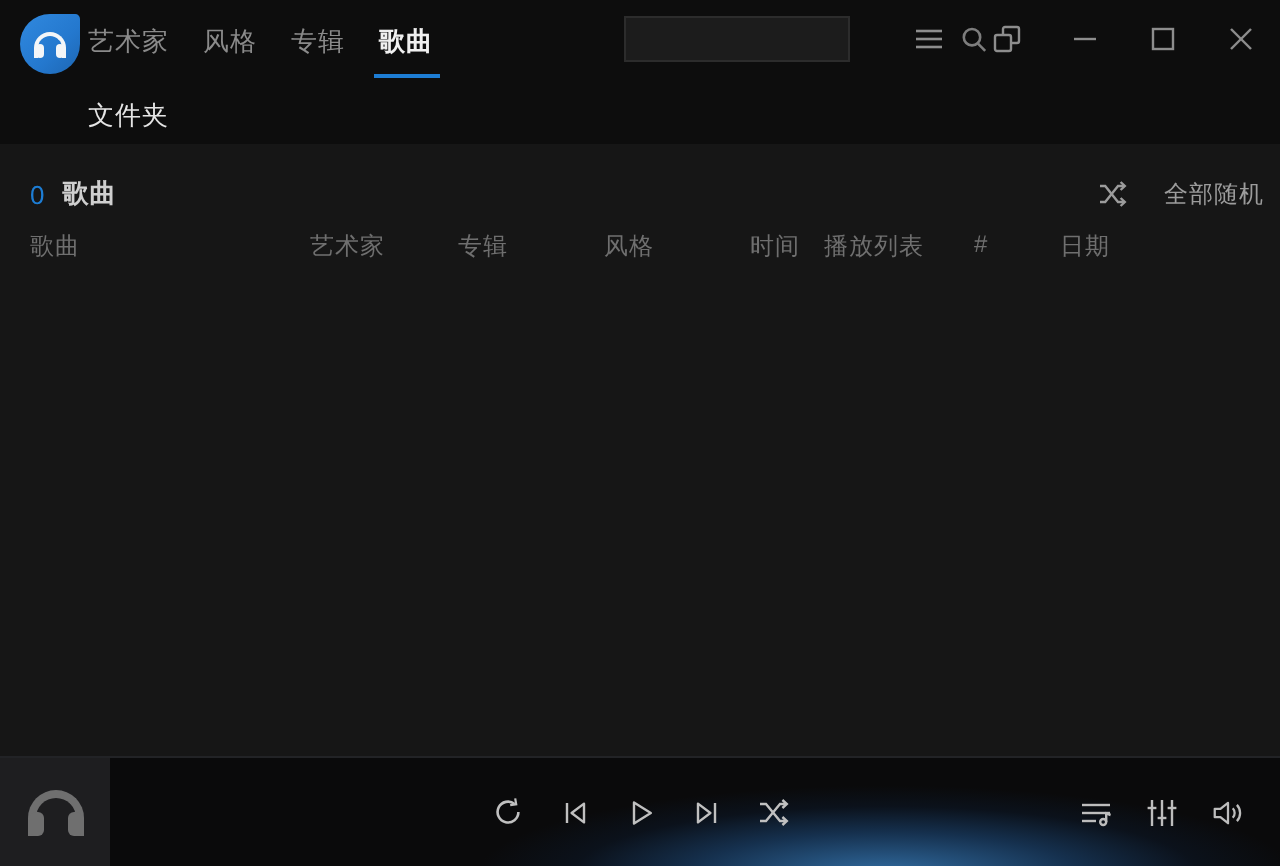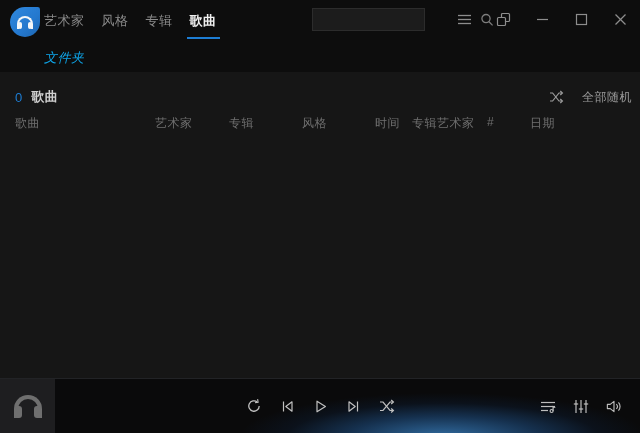--- a/index.html
+++ b/index.html
@@ -32,21 +32,21 @@
     position:absolute; left:44px; top:12px; display:flex; gap:17px;
     font-size:13px; color:#8a8a8a;
   }
   .tab { position:relative; padding-bottom:9px; letter-spacing:.5px; }
   .tab.active span { color:#f0f0f0; font-weight:bold; }
   .tab.active .underline {
     position:absolute; left:-3px; right:-3px; bottom:0; height:2px;
     background:#1d7dd4;
   }
   .subnav {
-    position:absolute; left:44px; top:49px; font-size:13px; color:#0ea5e9; letter-spacing:.5px;font-style:italic;
+    position:absolute; left:44px; top:49px; font-size:13px; color:#e5e5e5; letter-spacing:.5px;
   }
   .searchbox {
     position:absolute; left:312px; top:8px; width:113px; height:23px;
     background:#1c1c1c; border:1px solid #2c2c2c; display:flex; align-items:center;
   }
   .searchbox input {
     flex:1; height:100%; background:transparent; border:none; outline:none;
     color:#cccccc; font-size:12px; padding:0 4px 0 7px; font-family:inherit;
   }
   .searchbox .mag { flex:0 0 auto; margin-right:4px; display:flex; }
@@ -187,21 +187,21 @@
         <span>全部随机</span>
       </div>
     </div>
 
     <div class="thead">
       <div class="th c0">歌曲</div>
       <div class="th c2">艺术家</div>
       <div class="th c3">专辑</div>
       <div class="th c4">风格</div>
       <div class="th c5">时间</div>
-      <div class="th c6">专辑艺术家</div>
+      <div class="th c6">播放列表</div>
       <div class="th c7">#</div>
       <div class="th c8">日期</div>
     </div>
 
     <div></div>
   </div>
 
   <div class="player">
     <div class="glow"></div>
 

